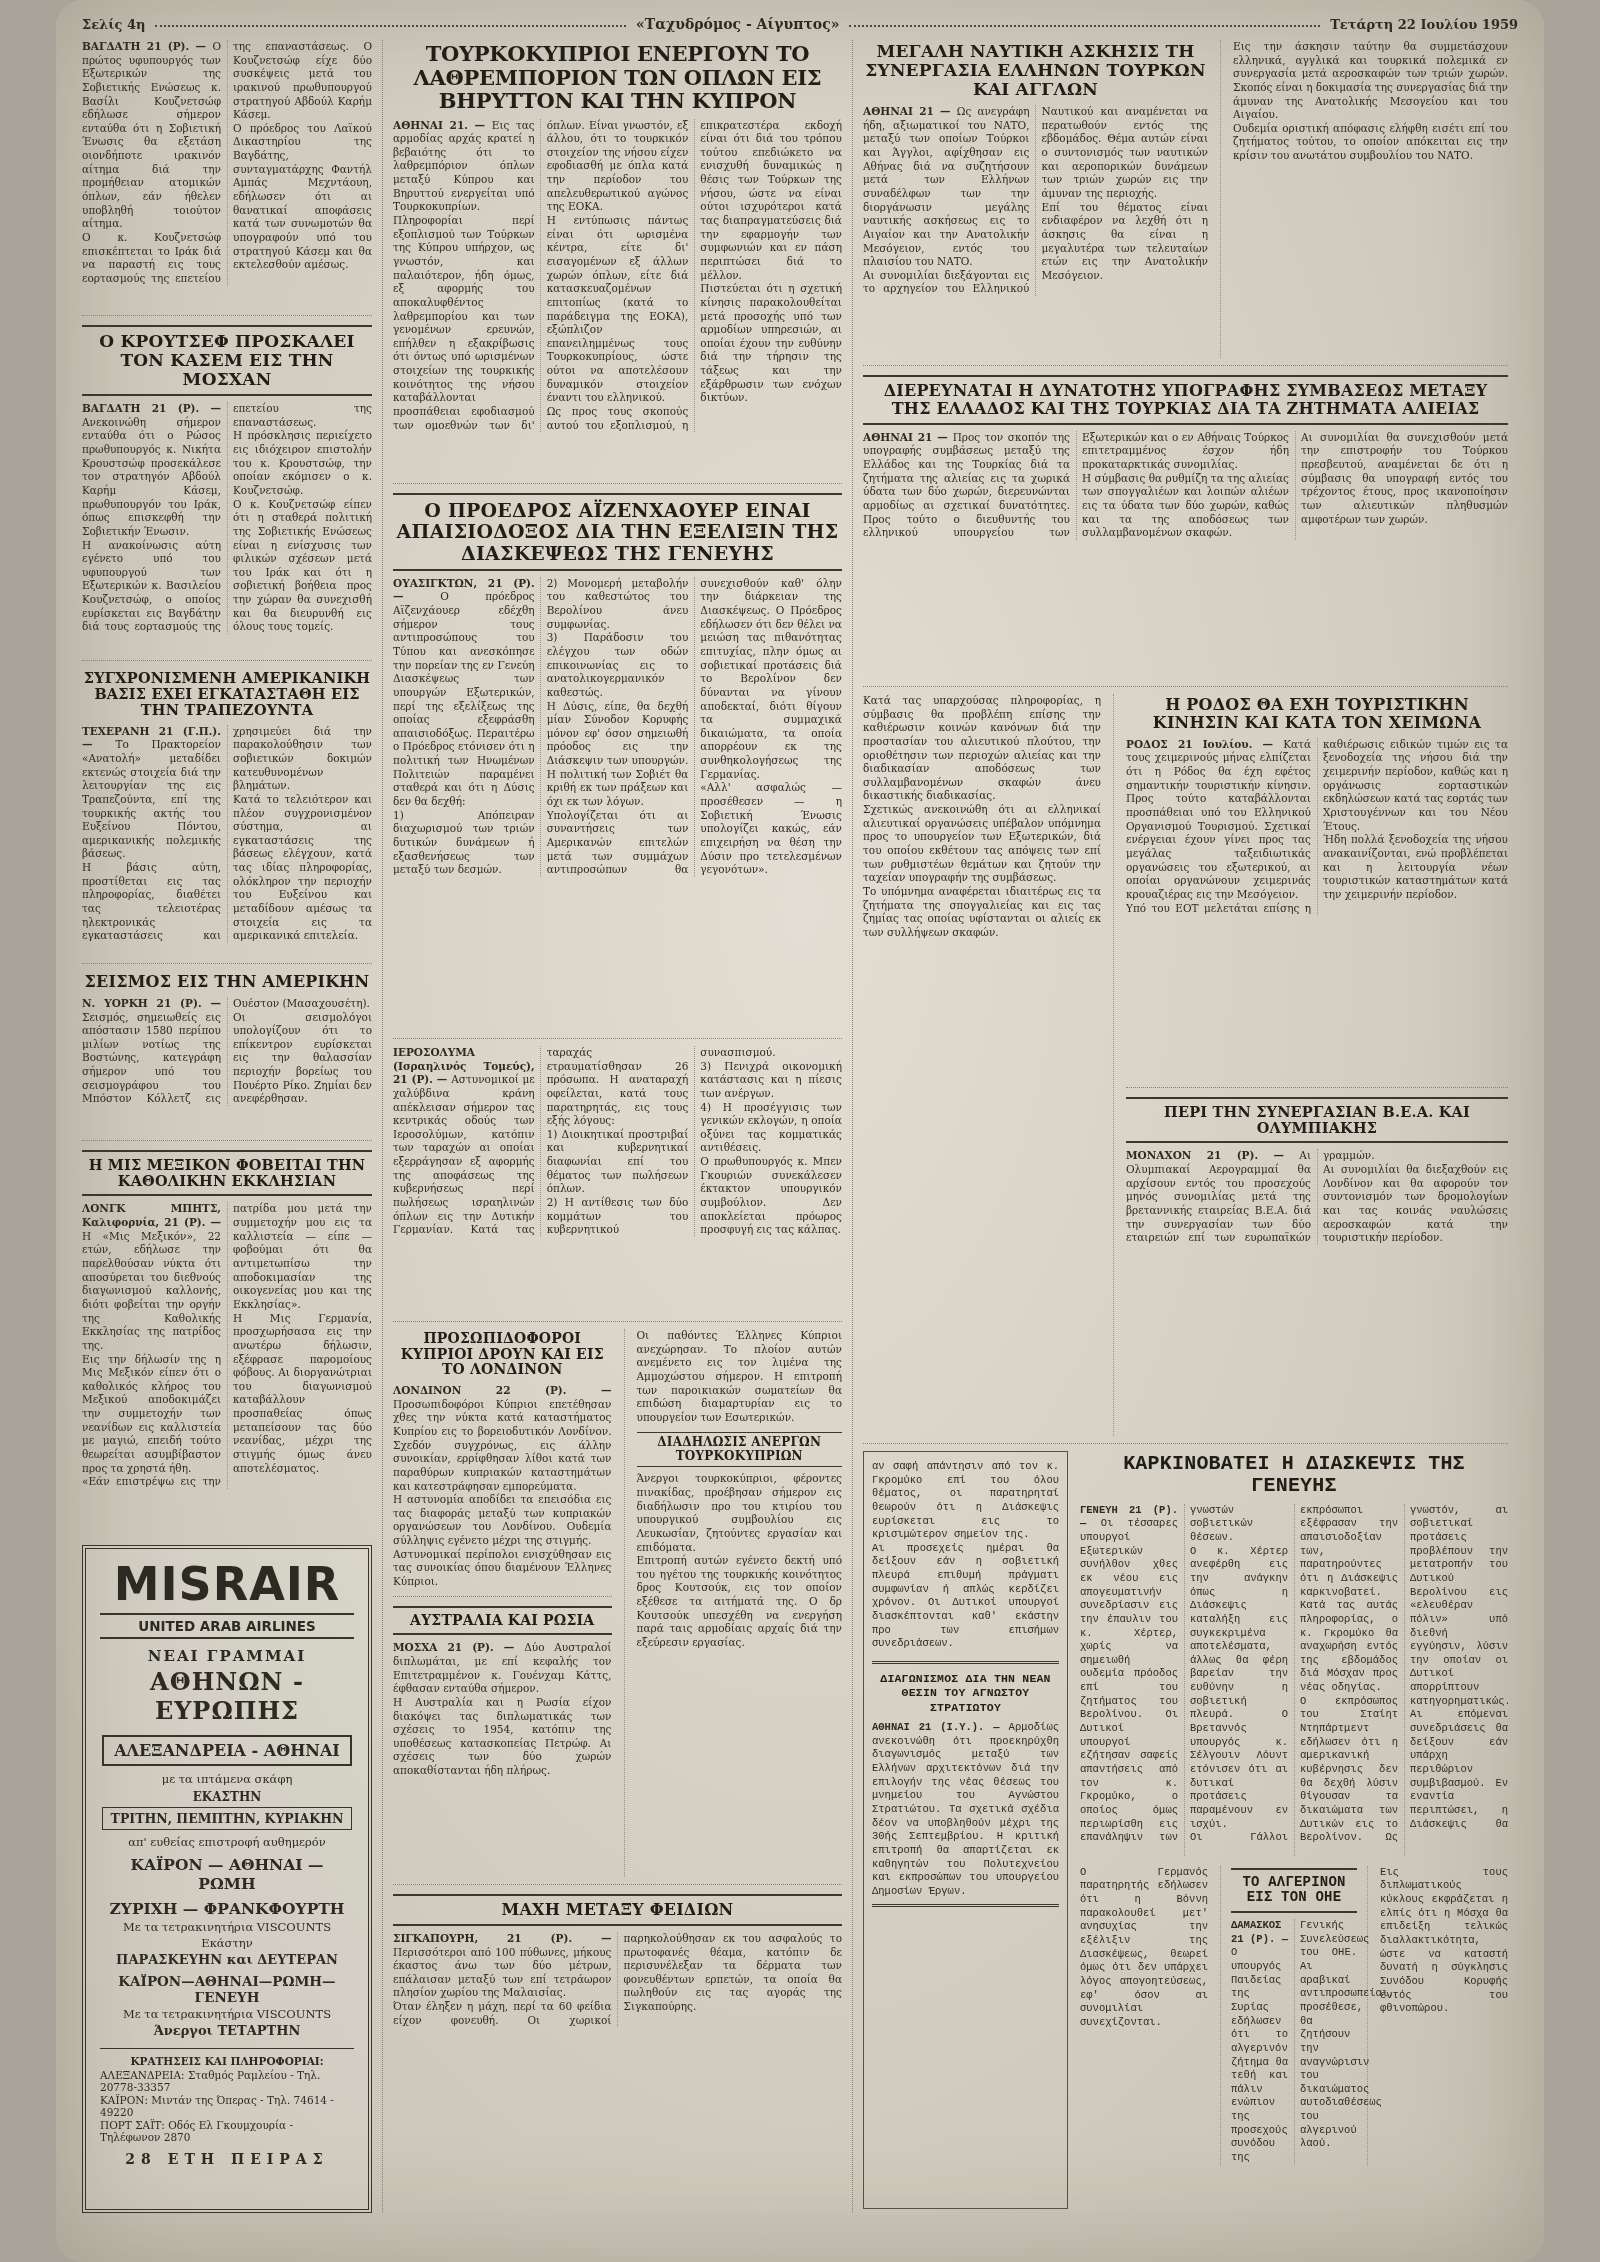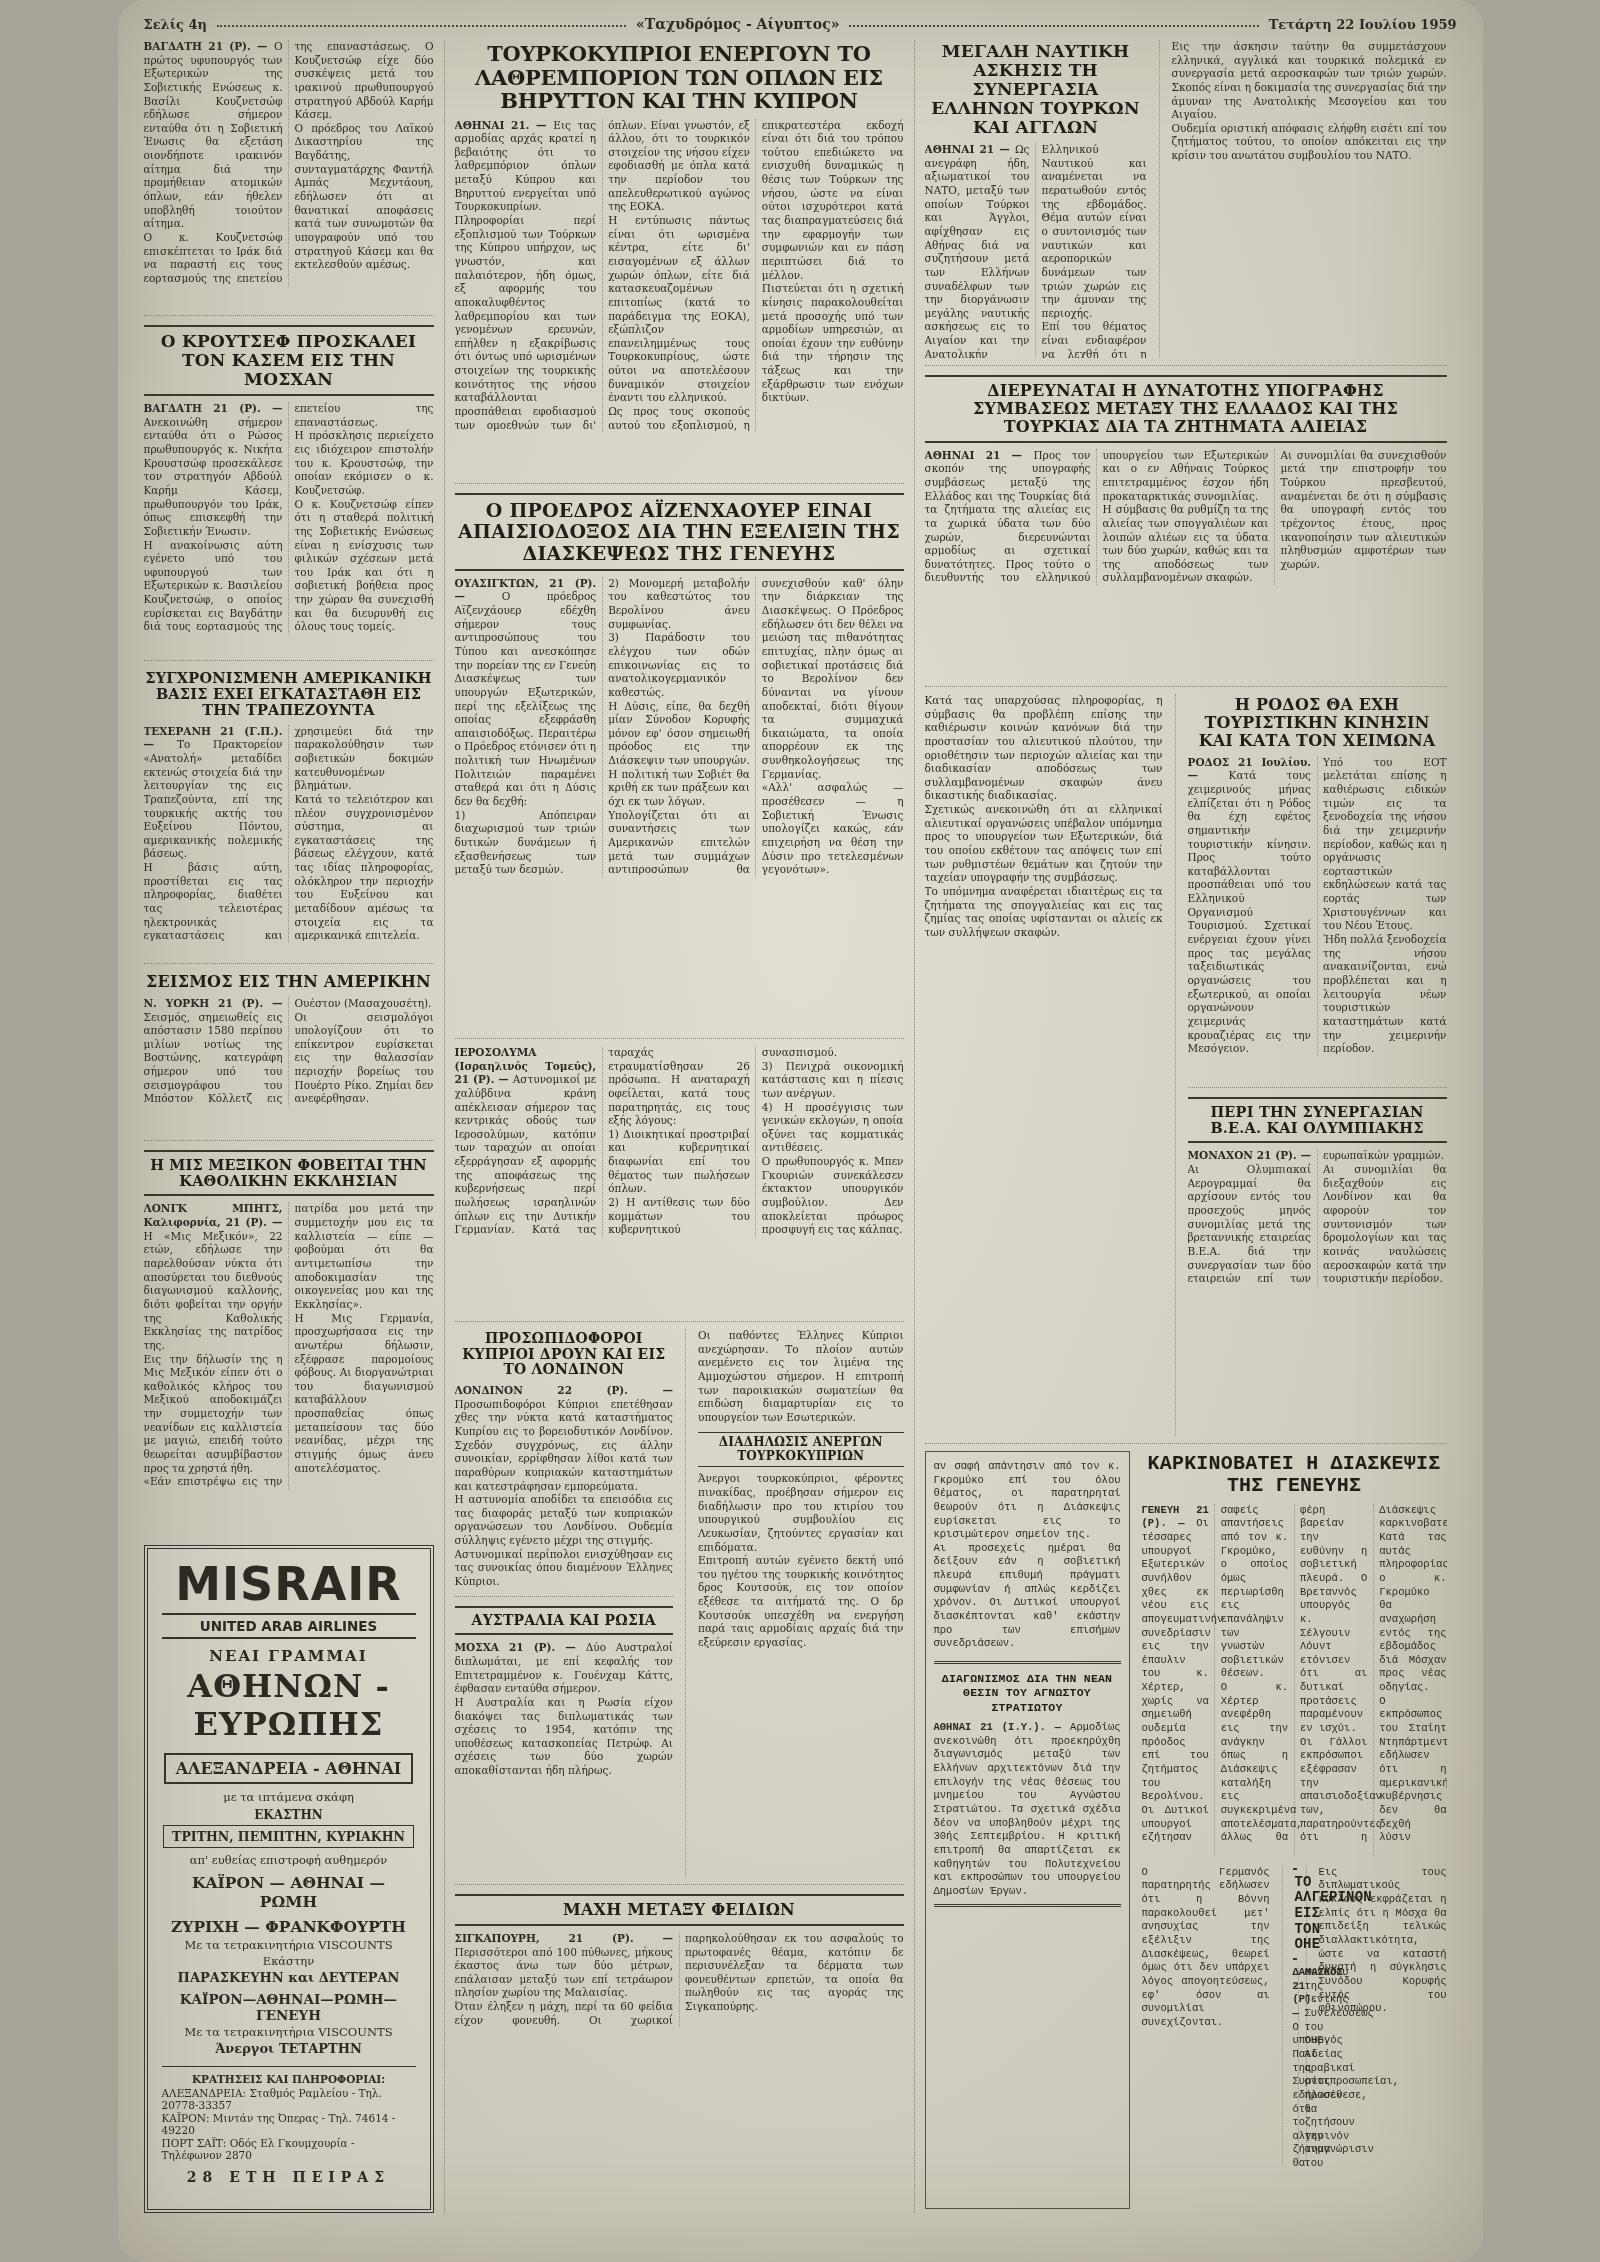--- a/index.html
+++ b/index.html
@@ -1,17 +1,17 @@
 <!DOCTYPE html>
 <html><head>
 <meta charset="utf-8">
 <style>
   html,body{margin:0;padding:0;background:#a8a49a;}
   .sheet{
-    position:relative;width:1365px;height:2262px;margin:0 auto;
+    position:relative;width:1488px;height:2262px;margin:0 auto;
     background:
       radial-gradient(ellipse at 50% 40%, rgba(255,255,255,.25), rgba(0,0,0,.08) 95%),
       #d8d3c4;
     color:#2d2a23;
     font-family:"DejaVu Serif","Liberation Serif",serif;
     overflow:hidden;
     box-shadow: inset 0 0 120px rgba(60,50,30,.25);
     border-radius: 28px;
   }
   
@@ -64,21 +64,21 @@
   .r4main{min-width:0;}
   .genevabody{height:352px;overflow:hidden;margin-top:4px;}
   .r4bottom{display:grid;grid-template-columns:128px 1fr 128px;column-gap:12px;margin-top:10px;height:300px;overflow:hidden;}
   .r4bottom>*{min-width:0;}
   .r4bottom .alg{border-left:1px dotted #9a9281;border-right:1px dotted #9a9281;padding:0 10px;}
   
   .ad{border:4px double #37332a;height:636px;padding:12px 14px;text-align:center;overflow:hidden;background:rgba(255,255,255,.12);}
   .ad-brand{font-family:"DejaVu Sans","Liberation Sans",sans-serif;font-weight:bold;font-size:46px;letter-spacing:1px;line-height:1;}
   .ad-airline{font-family:"DejaVu Sans","Liberation Sans",sans-serif;font-weight:bold;font-size:13.5px;border-top:2px solid #37332a;border-bottom:2px solid #37332a;padding:3px 0;margin:6px 0 8px;}
   .ad-line1{font-weight:bold;font-size:15px;letter-spacing:2px;margin-top:4px;}
-  .ad-line2{font-weight:bold;font-size:32px;letter-spacing:1px;margin:2px 0 8px;}
+  .ad-line2{font-weight:bold;font-size:24px;letter-spacing:1px;margin:2px 0 8px;}
   .ad-route-box{display:inline-block;border:2px solid #37332a;font-weight:bold;font-size:16px;padding:4px 10px;margin:2px 0 4px;}
   .ad-note{font-size:11.5px;margin:2px 0;}
   .ad-freq{font-weight:bold;font-size:12px;margin-top:4px;}
   .ad-days-box{display:inline-block;border:1px solid #37332a;font-weight:bold;font-size:12.5px;padding:3px 8px;margin:3px 0;}
   .ad-days{font-weight:bold;font-size:13px;margin:2px 0;}
   .ad-route{font-weight:b old;font-weight:bold;font-size:15.5px;margin:6px 0 0;}
   .ad-route.sm{font-size:13.5px;}
   .ad-info{border-top:1px solid #37332a;margin-top:10px;padding-top:6px;font-size:10.5px;text-align:left;}
   .ad-info-label{font-weight:bold;text-align:center;margin-bottom:2px;}
   .ad-info-line{margin:1px 0;}

